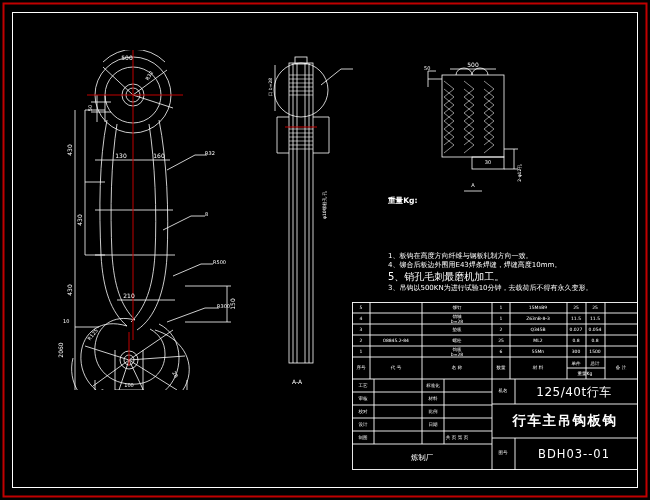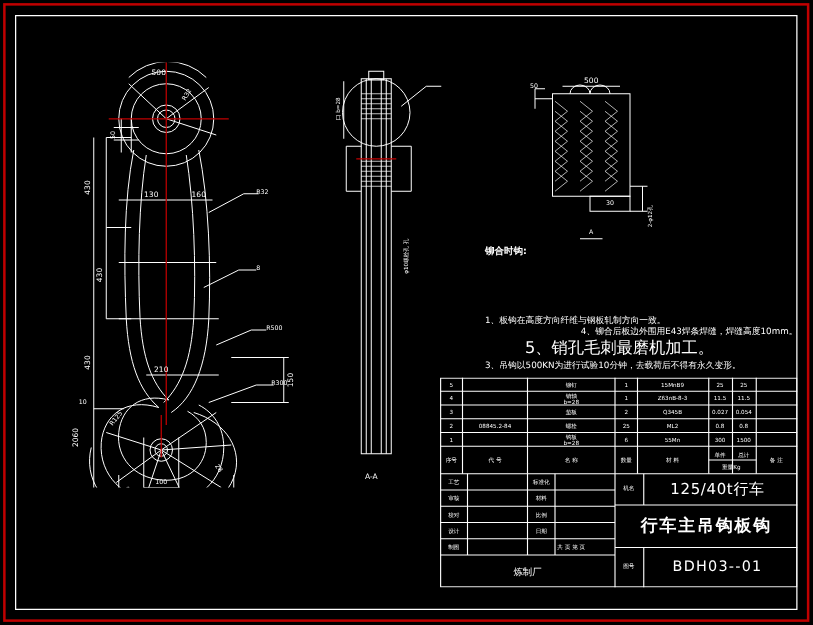--- a/index.html
+++ b/index.html
@@ -208,24 +208,24 @@
     <g>
       <text class="dim" x="53" y="10" text-anchor="middle">500</text>
       <text class="dim5" x="4" y="14">50</text>
       <text class="dim5" x="68" y="108" text-anchor="middle">30</text>
       <text class="tiny" x="100" y="118" transform="rotate(-90 100 118)" text-anchor="middle">2-φ12孔</text>
       <text class="dim5" x="53" y="131" text-anchor="middle">A</text>
     </g>
   </svg>
 
   <div class="abs" style="left:388px;top:196px;width:250px;color:#fff;">
-    <div style="font-size:7.6px;font-weight:bold;margin-bottom:1px;">铆合时钩:</div>
+    <div style="font-size:7.6px;font-weight:bold;margin-bottom:1px;">重量Kg:</div>
     <div style="font-size:7px;line-height:1.32;margin-top:46px;">1、板钩在高度方向纤维与钢板轧制方向一致。</div>
-    <div style="font-size:7px;line-height:1.32;text-align:right;">4、铆合后板边外围用E43焊条焊缝，焊缝高度10mm。</div>
-    <div style="font-size:13px;line-height:1.32;margin-left:32px;">5、销孔毛刺最磨机加工。</div>
+    <div style="font-size:7px;line-height:1.32;">4、铆合后板边外围用E43焊条焊缝，焊缝高度10mm。</div>
+    <div style="font-size:10px;line-height:1.32;">5、销孔毛刺最磨机加工。</div>
     <div style="font-size:7px;line-height:1.32;">3、吊钩以500KN为进行试验10分钟，去载荷后不得有永久变形。</div>
   </div>
 
   <svg class="abs" style="left:352px;top:302px" width="286" height="168">
     <g class="wht" stroke-width="0.9">
 
       <rect x="0.5" y="0.5" width="285" height="167"></rect>
 
       <line x1="0" y1="11" x2="286" y2="11"></line>
       <line x1="0" y1="22" x2="286" y2="22"></line>

